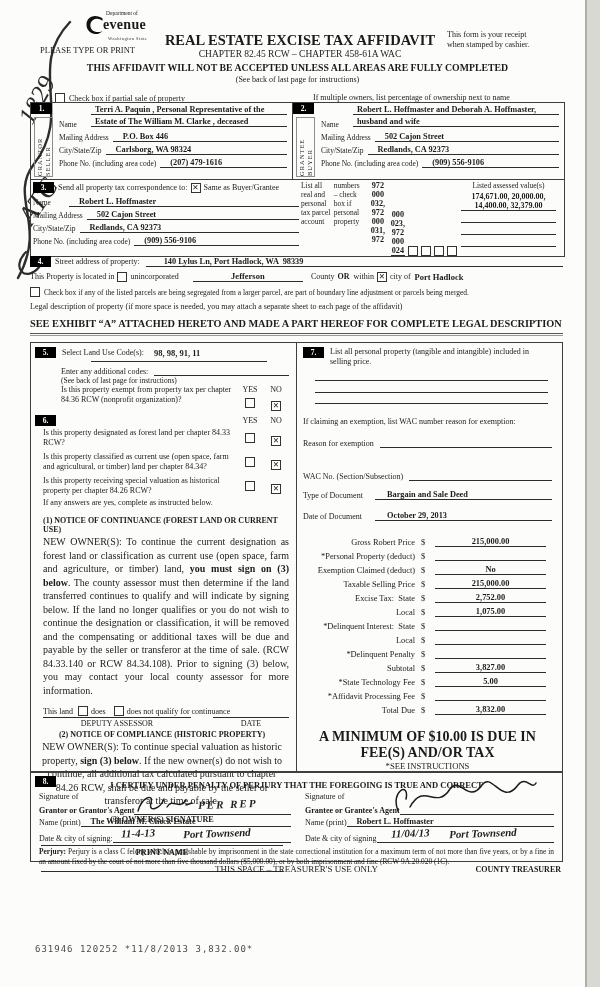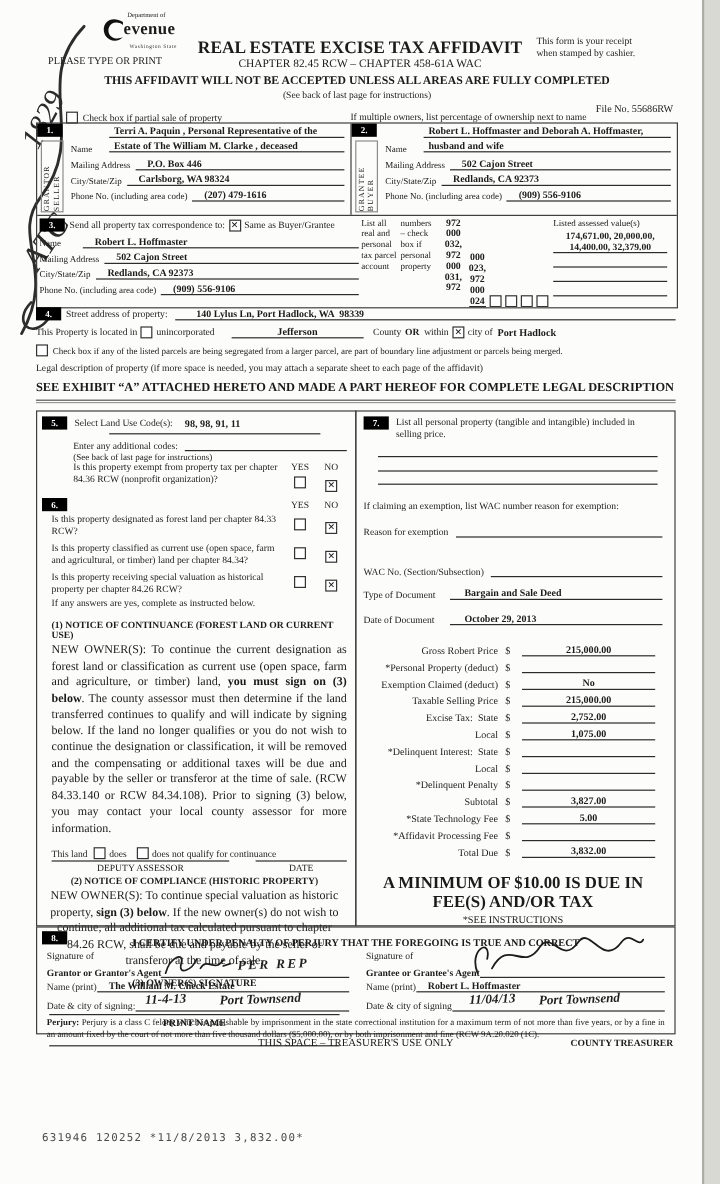--- a/index.html
+++ b/index.html
@@ -110,27 +110,26 @@
 
   <div class="abs lbl" style="left:40px;top:45px;font-size:8.5px">PLEASE TYPE OR PRINT</div>
   <div class="abs title">REAL ESTATE EXCISE TAX AFFIDAVIT</div>
   <div class="abs chapter">CHAPTER 82.45 RCW – CHAPTER 458-61A WAC</div>
   <div class="abs receipt">
     <div>This form is your receipt</div>
     <div>when stamped by cashier.</div>
   </div>
   <div class="abs notice">THIS AFFIDAVIT WILL NOT BE ACCEPTED UNLESS ALL AREAS ARE FULLY COMPLETED</div>
   <div class="abs seeback">(See back of last page for instructions)</div>
-  <div class="abs fileno">File No. 55686RW</div>
 
   <div class="abs row" style="left:55px;top:93px">
     <span class="cb"></span>
     <span class="lbl" style="margin-left:4px">Check box if partial sale of property</span>
   </div>
-  <div class="abs lbl" style="left:292px;top:93px">If multiple owners, list percentage of ownership next to name</div>
+  <div class="abs lbl" style="left:313px;top:93px">If multiple owners, list percentage of ownership next to name</div>
 
   <div class="abs box12">
     <div class="panels">
 
       <div class="panel p1">
         <div class="vcol">
           <div class="badge">1.</div>
           <div class="vbox">
             <span class="vert">GRANTOR</span>
             <span class="vert">SELLER</span>
@@ -231,21 +230,21 @@
         <div class="frow" style="margin-top:2px">
             <span class="ul pblank"></span>
             <span class="cb" style="margin-left:3px"></span>
           </div>
         <div class="frow" style="margin-top:2px">
             <span class="ul pblank"></span>
             <span class="cb" style="margin-left:3px"></span>
           </div>
       </div>
       <div class="s3c3">
-        <div class="tiny" style="text-align:left">Listed assessed value(s)</div>
+        <div class="tiny" style="text-align:center">Listed assessed value(s)</div>
         <div class="aline" style="margin-top:2px">174,671.00, 20,000.00,</div>
         <div class="ul aline">14,400.00, 32,379.00</div>
         <div class="ul ablank"></div>
         <div class="ul ablank"></div>
         <div class="ul ablank"></div>
       </div>
     </div>
   </div>
 
   <div class="abs s4">

